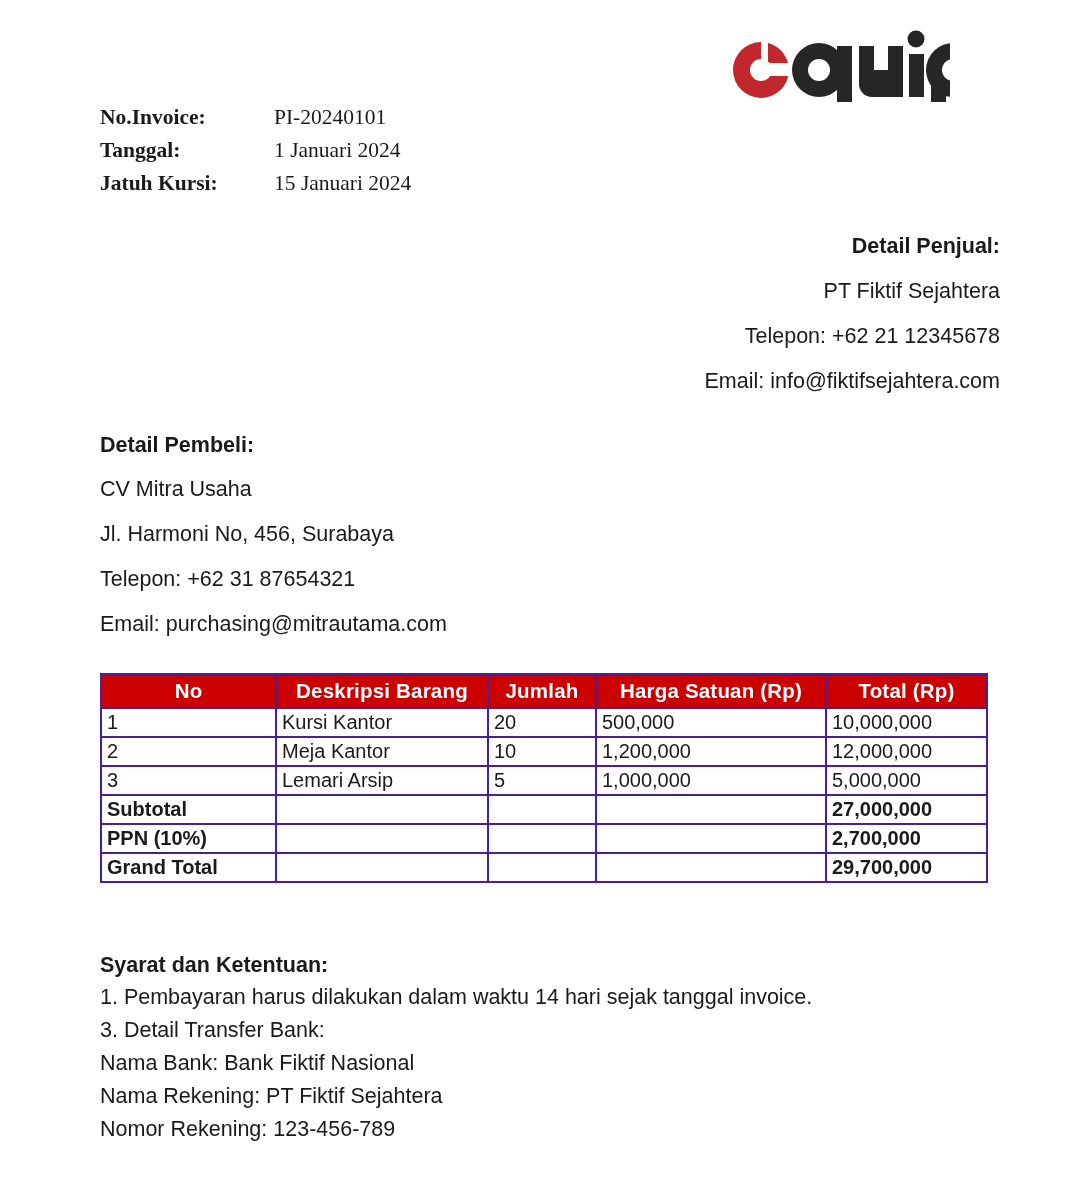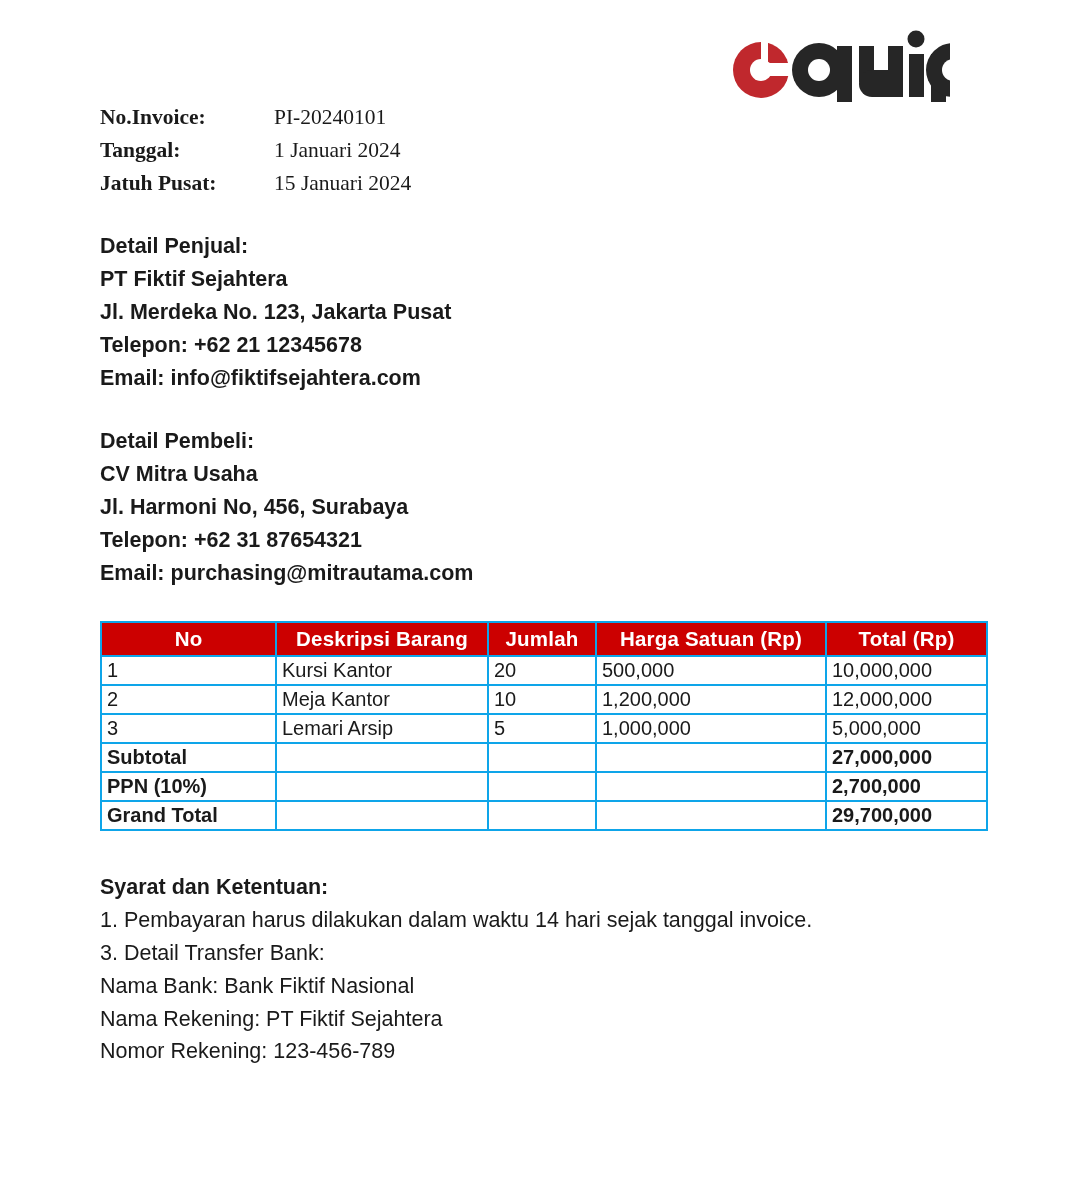--- a/index.html
+++ b/index.html
@@ -53,47 +53,48 @@
   }
   .meta-value {
     font-weight: normal;
   }
 
   
   .party {
     font-size: 21.5px;
     line-height: 32.8px;
   }
-  .party.seller { margin-top: 31px; }
+  .party.seller { margin-top: 31px; text-align: right; }
   .party.buyer  { margin-top: 31px; }
   .party-title {
     font-weight: bold;
   }
   .party-line {
-    font-weight: bold;
+    font-weight: normal;
     white-space: nowrap;
+    margin-top: 12px;
   }
 
   
   .items-wrap { margin-top: 32px; }
   table.items {
     border-collapse: collapse;
     width: 886px;
     table-layout: fixed;
     font-size: 20px;
   }
   table.items col.c-no    { width: 175px; }
   table.items col.c-desc  { width: 212px; }
   table.items col.c-qty   { width: 108px; }
   table.items col.c-price { width: 230px; }
   table.items col.c-total { width: 161px; }
 
   table.items th,
   table.items td {
-    border: 2px solid #0ea5e9;
+    border: 2px solid #4c1d95;
     height: 29px;
     padding: 0 5px;
     vertical-align: middle;
     box-sizing: border-box;
   }
   table.items thead th {
     background: #CC0000;
     color: #ffffff;
     font-weight: bold;
     text-align: center;
@@ -102,21 +103,21 @@
     letter-spacing: 0.2px;
   }
   table.items tbody td { font-weight: normal; }
   .ta-l { text-align: left; }
   .ta-c { text-align: left; }
   .ta-r { text-align: left; }
   table.items tr.summary td { font-weight: bold; }
 
   
   .terms {
-    margin-top: 40px;
+    margin-top: 66px;
     font-size: 21.5px;
     line-height: 32.8px;
   }
   .terms-title { font-weight: bold; }
   .terms-line  { font-weight: normal; white-space: nowrap; }
 </style>
 </head>
 <body>
 
 <div class="logo">
@@ -154,29 +155,28 @@
   <div class="meta">
     <div class="meta-row">
       <span class="meta-label">No.Invoice:</span>
       <span class="meta-value">PI-20240101</span>
     </div>
     <div class="meta-row">
       <span class="meta-label">Tanggal:</span>
       <span class="meta-value">1 Januari 2024</span>
     </div>
     <div class="meta-row">
-      <span class="meta-label">Jatuh Pusat:</span>
+      <span class="meta-label">Jatuh Kursi:</span>
       <span class="meta-value">15 Januari 2024</span>
     </div>
   </div>
 
   <div class="party seller">
     <div class="party-title">Detail Penjual:</div>
     <div class="party-line">PT Fiktif Sejahtera</div>
-    <div class="party-line">Jl. Merdeka No. 123, Jakarta Pusat</div>
     <div class="party-line">Telepon: +62 21 12345678</div>
     <div class="party-line">Email: info@fiktifsejahtera.com</div>
   </div>
 
   <div class="party buyer">
     <div class="party-title">Detail Pembeli:</div>
     <div class="party-line">CV Mitra Usaha</div>
     <div class="party-line">Jl. Harmoni No, 456, Surabaya</div>
     <div class="party-line">Telepon: +62 31 87654321</div>
     <div class="party-line">Email: purchasing@mitrautama.com</div>

